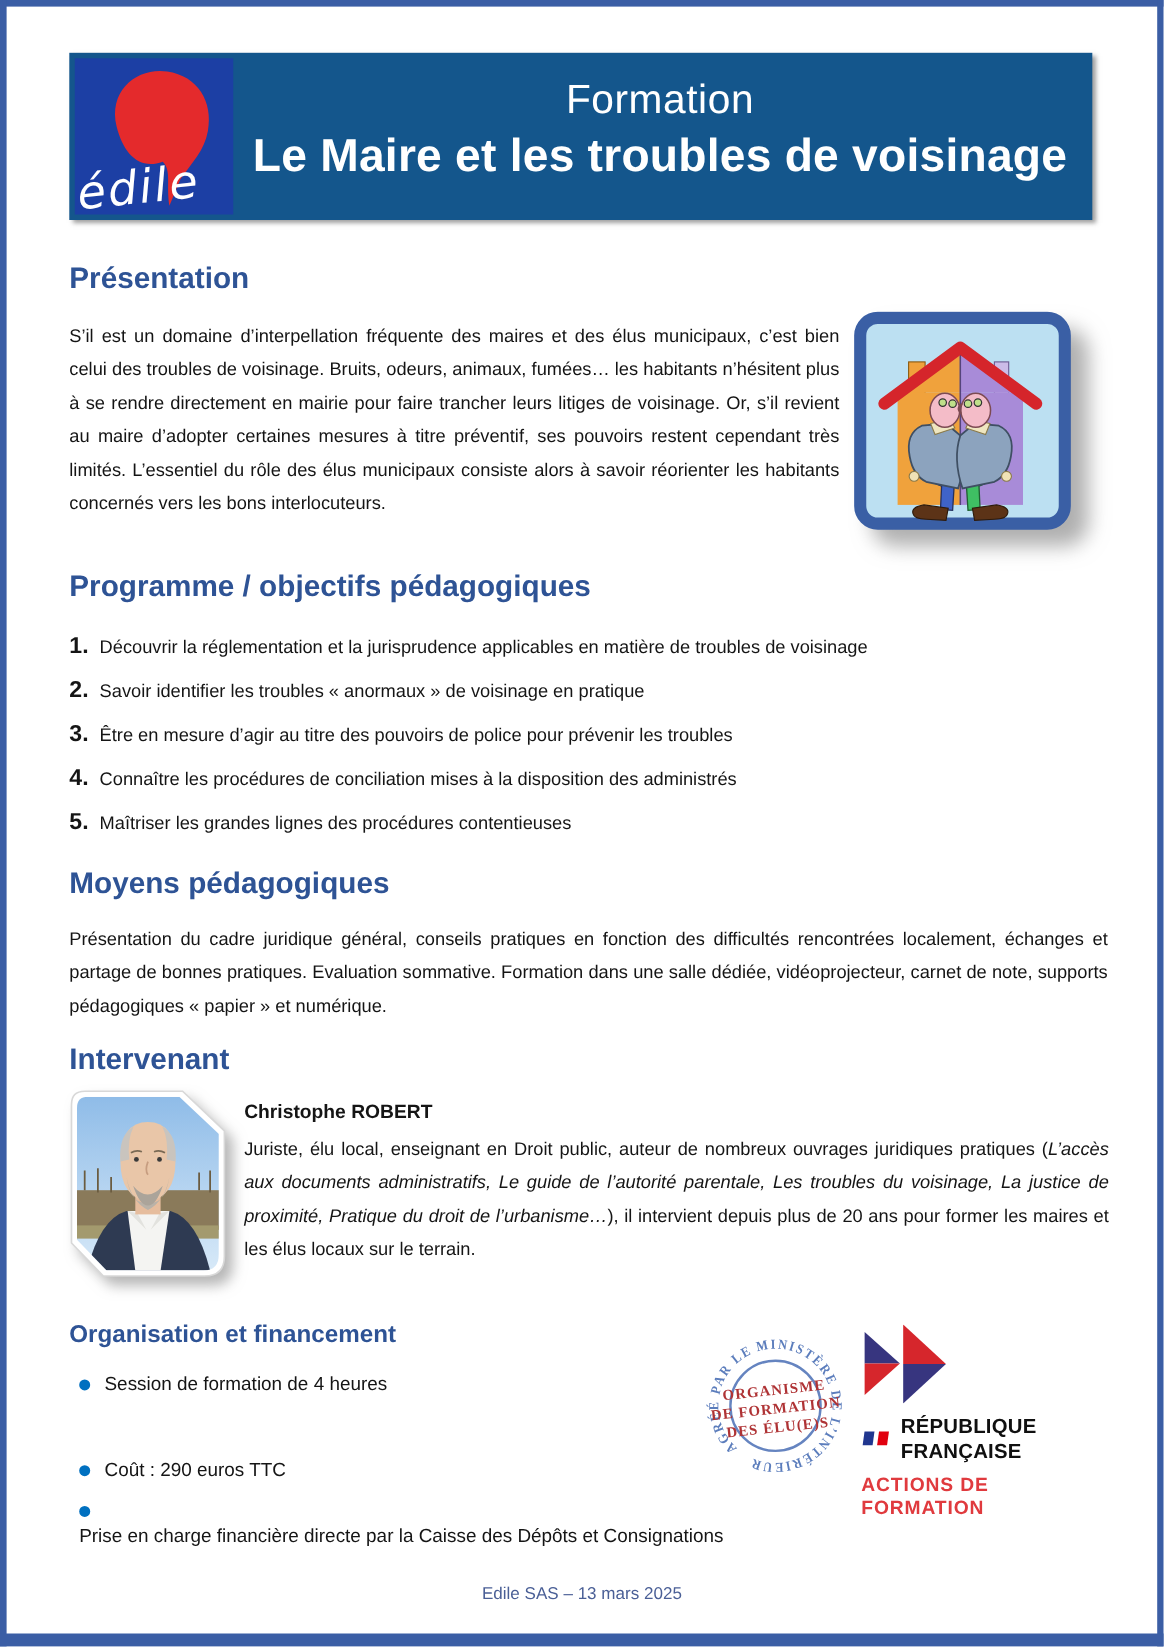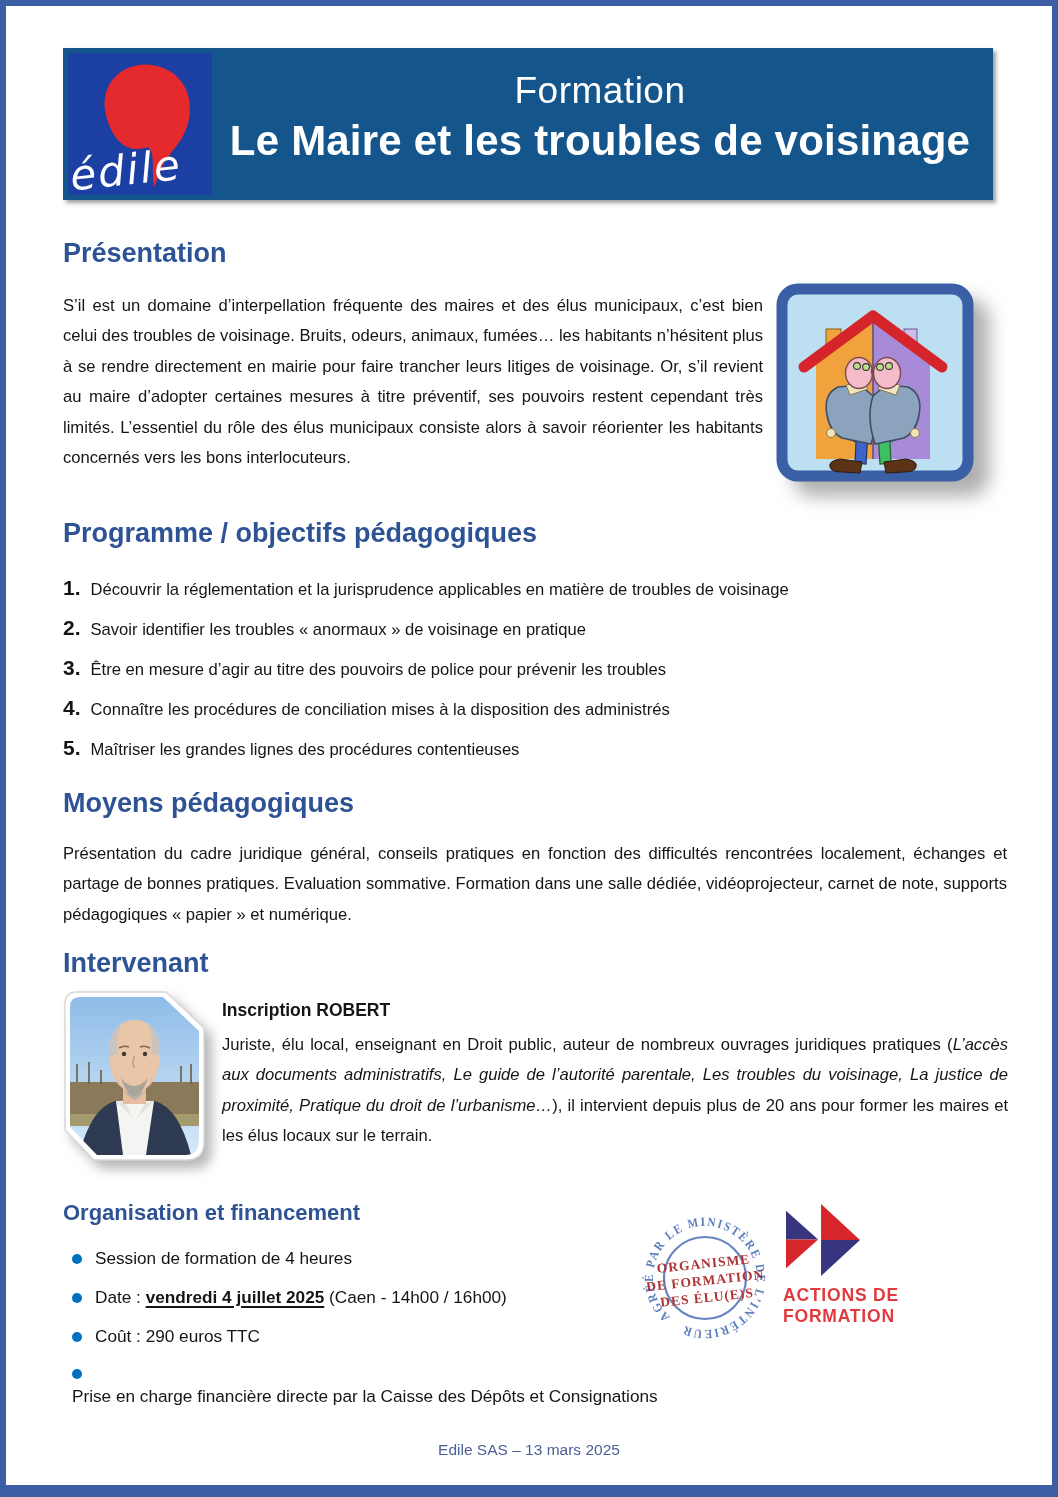--- a/index.html
+++ b/index.html
@@ -204,32 +204,28 @@
         <path d="M96.5,66 q2,-24 -12,-32 q6,12 4,30 Z" fill="#C9C4BE"></path>
         <path d="M52,80 q4,26 19.5,23 q15.5,3 19.5,-23 q-4,22 -19.5,30 q-15.5,-8 -19.5,-30 Z" fill="#B9B2A8"></path>
         <path d="M58,88 q13,16 27,0 q-6,18 -13.5,18 q-7.5,0 -13.5,-18 Z" fill="#ABA49A"></path>
         <circle cx="61" cy="64" r="2.2" fill="#3a3a3a"></circle>
         <circle cx="82" cy="64" r="2.2" fill="#3a3a3a"></circle>
         <path d="M56,58 q5,-3 10,-1 M77,57 q5,-2 10,1" stroke="#7a6a55" stroke-width="1.6" fill="none"></path>
         <path d="M71.5,66 q-3,8 0,12" stroke="#c79d80" stroke-width="1.6" fill="none"></path>
       </g>
     </svg>
   </div>
-  <div class="intervenant-name">Inscription ROBERT</div>
+  <div class="intervenant-name">Christophe ROBERT</div>
   <div class="bio"><span>Juriste, élu local, enseignant en Droit public, auteur de nombreux ouvrages juridiques pratiques (</span><span class="it">L’accès aux documents administratifs, Le guide de l’autorité parentale, Les troubles du voisinage, La justice de proximité, Pratique du droit de l’urbanisme…</span><span>), il intervient depuis plus de 20 ans pour former les maires et les élus locaux sur le terrain.</span></div>
 
   <div class="h2" style="top:1200px; left:63px; font-size:22px;">Organisation et financement</div>
 
   <div class="brow" style="top:1248px;">
     <span class="dot"></span>
     <span class="btext">Session de formation de 4 heures</span>
-  </div>
-  <div class="brow" style="top:1287px;">
-    <span class="dot"></span>
-    <span class="btext"><span>Date : </span><span class="date-strong">vendredi 4 juillet 2025</span><span> (Caen - 14h00 / 16h00)</span></span>
   </div>
   <div class="brow" style="top:1326px;">
     <span class="dot"></span>
     <span class="btext">Coût : 290 euros TTC</span>
   </div>
   <div class="brow multiline" style="top:1362px;">
     <span class="dot"></span>
     <span class="btext">
         <span>Prise en charge financière directe par la Caisse des Dépôts et Consignations</span>
       </span>
@@ -256,18 +252,27 @@
 
   <div class="qualiopi">
     <div class="qrow">
       <svg class="qarrows" width="76" height="72" viewBox="0 0 76 74">
         <polygon points="0,7 33,36.5 0,36.5" style="fill:var(--qnavy,#37357F)"></polygon>
         <polygon points="0,36.5 33,36.5 0,66" style="fill:var(--qred,#D6262C)"></polygon>
         <polygon points="36,0 76,37 36,37" style="fill:var(--qred,#D6262C)"></polygon>
         <polygon points="36,37 76,37 36,74" style="fill:var(--qnavy,#37357F)"></polygon>
       </svg>
     </div>
+    <div class="rf">
+      <svg width="34" height="22" viewBox="0 0 34 22">
+        <g transform="skewX(-8)">
+          <rect x="4" y="3" width="11" height="15" fill="#20368f"></rect>
+          <rect x="20" y="3" width="11" height="15" fill="#e1000f"></rect>
+        </g>
+      </svg>
+      <span class="rf-label">RÉPUBLIQUE FRANÇAISE</span>
+    </div>
     <div class="actions">ACTIONS DE FORMATION</div>
   </div>
 
   <div class="footer">Edile SAS – 13 mars 2025</div>
 
 </div>
 
 </body></html>

